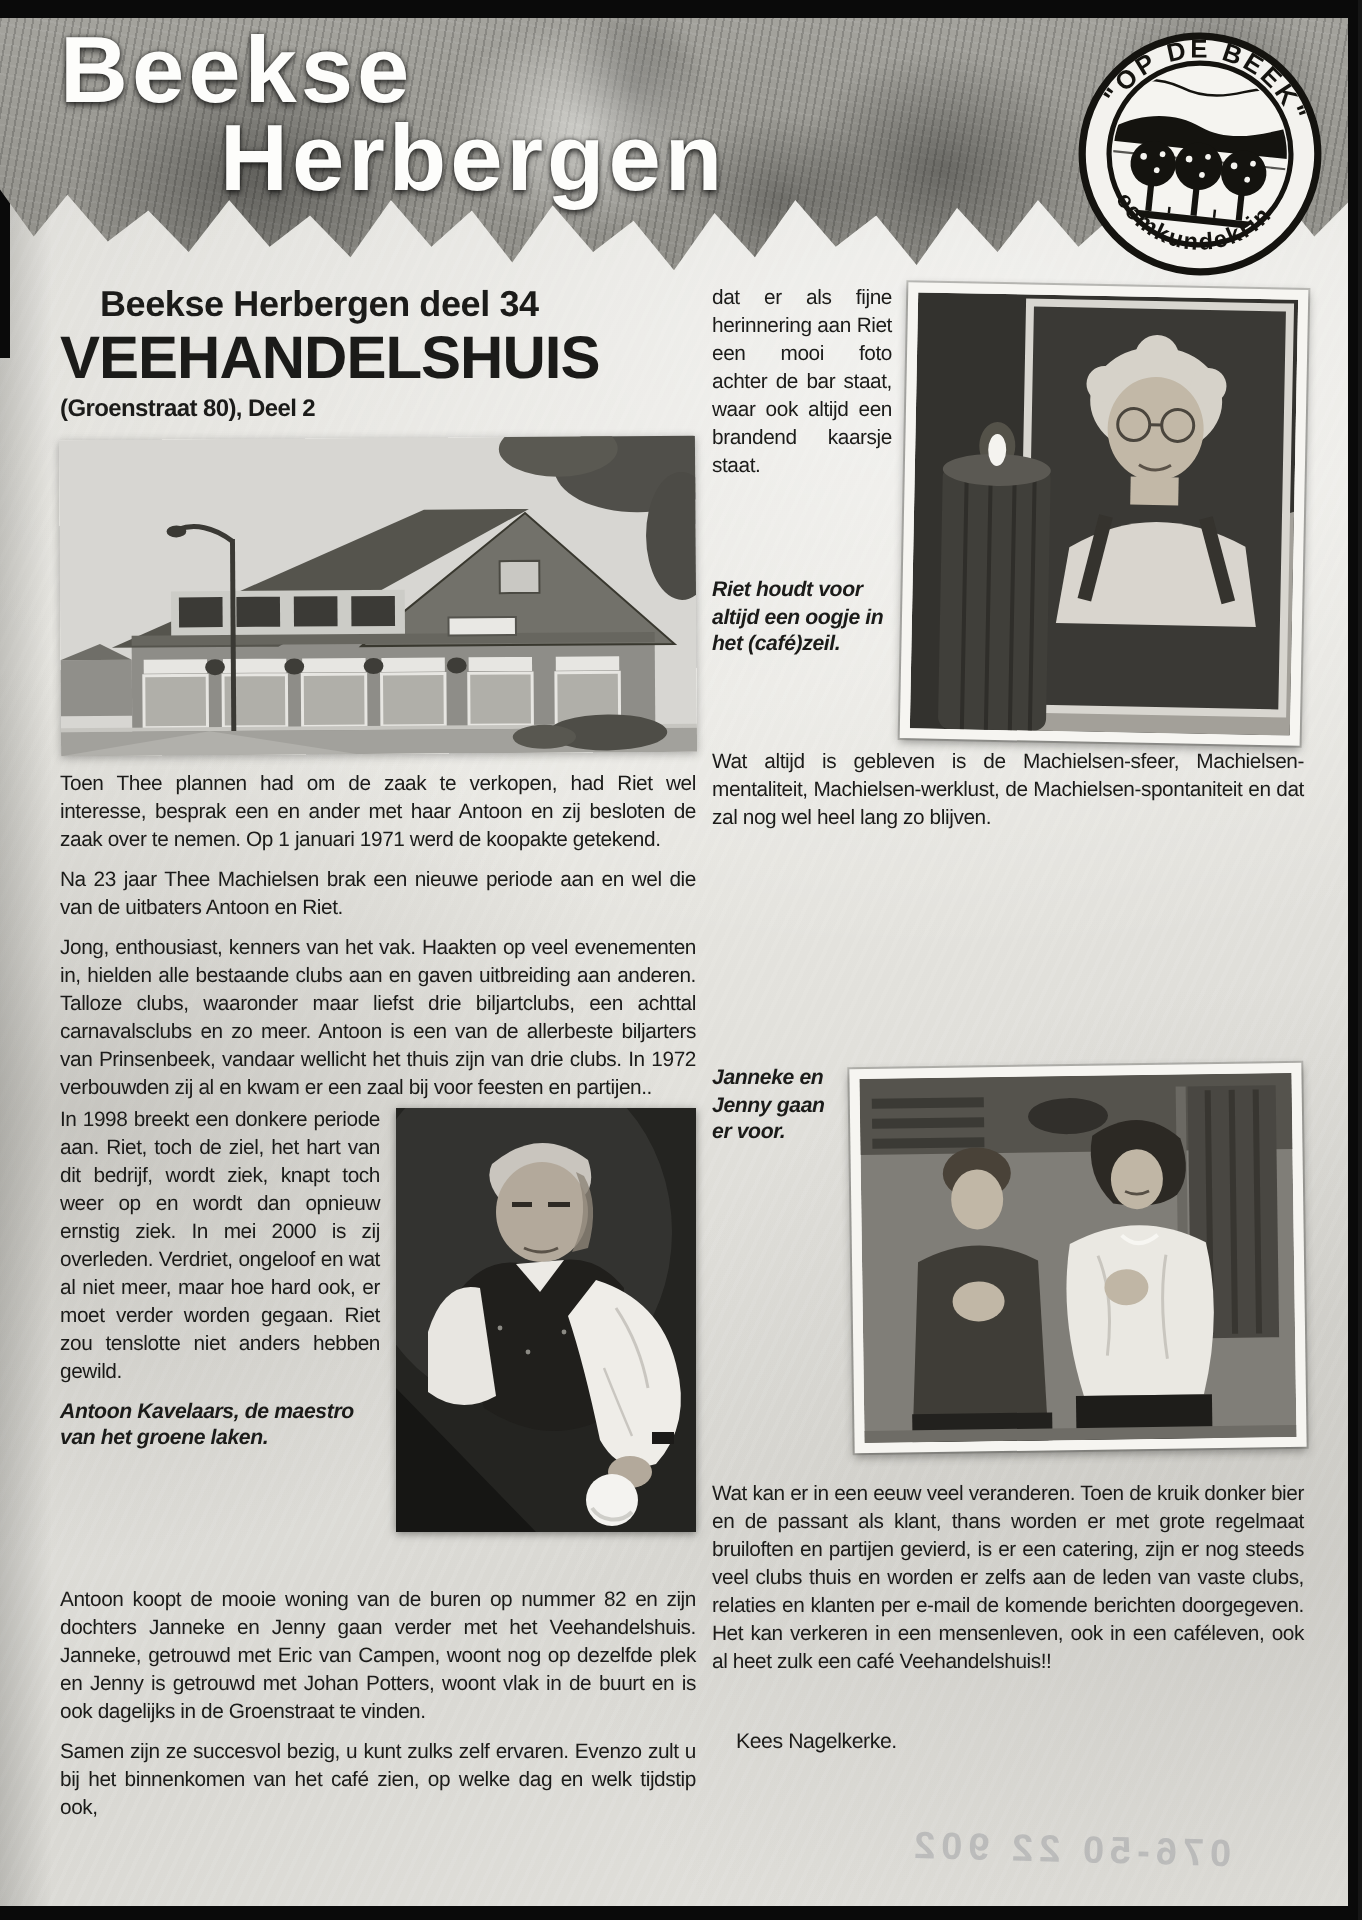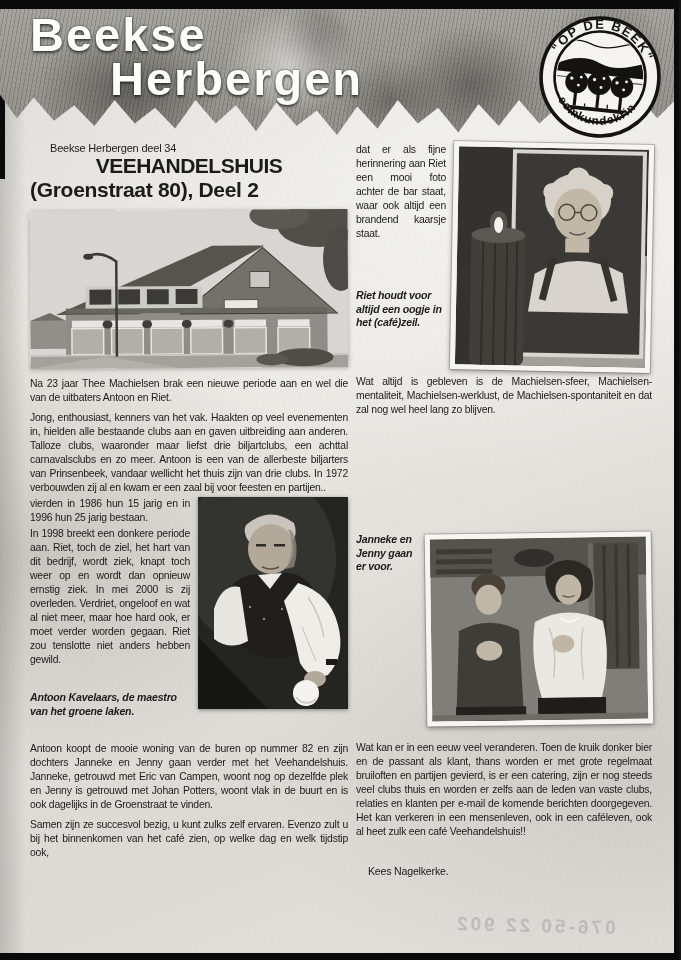--- a/index.html
+++ b/index.html
@@ -35,38 +35,38 @@
     position:absolute;left:30px;top:4px;color:#fdfdfb;font-weight:bold;font-size:47px;line-height:.94;
     letter-spacing:2px;text-shadow:0 2px 3px rgba(0,0,0,.55),0 0 2px rgba(40,40,38,.9);
   }
   .header-title .l2{display:block;padding-left:80px;}
   
   .logo{position:absolute;top:6px;right:12px;width:124px;height:124px;transform:rotate(6deg);}
   
   .content{position:absolute;top:131px;left:30px;right:22px;bottom:8px;display:flex;gap:8px;}
   .col-left{width:318px;flex:none;}
   .col-right{flex:1;min-width:0;padding-top:3px;}
-  .kicker{font-size:11px;font-weight:normal;margin:2px 0 1px 20px;letter-spacing:-.2px;}
-  .title{font-size:21px;font-weight:bold;margin:0;letter-spacing:-.5px;line-height:1.05;text-align:center;}
-  .subtitle{font-size:21px;font-weight:bold;margin:1px 0 8px;letter-spacing:-.3px;}
+  .kicker{font-size:18px;font-weight:bold;margin:2px 0 1px 20px;letter-spacing:-.2px;}
+  .title{font-size:30px;font-weight:bold;margin:0;letter-spacing:-.5px;line-height:1.05;}
+  .subtitle{font-size:12px;font-weight:bold;margin:1px 0 8px;letter-spacing:-.3px;}
   p.body{font-size:10.4px;line-height:14px;letter-spacing:-.2px;text-align:justify;margin:0 0 6px;}
   p.tight{margin-bottom:2px;}
   .caption{font-size:10.6px;line-height:13.5px;letter-spacing:-.2px;font-style:italic;font-weight:600;text-align:left;margin:0;}
   .clear{clear:both;}
   
   .fig{display:block;}
   .fig-building{margin:2px 0 9px;transform:rotate(-.4deg);box-shadow:0 1px 4px rgba(50,50,48,.35);line-height:0;}
   .photo-frame{background:#f6f5f1;padding:5px;box-shadow:0 2px 5px rgba(40,40,38,.45),0 0 0 1px rgba(120,120,115,.4);line-height:0;}
   .float-right{float:right;}
   .fig-billiards{float:right;margin:0 0 4px 8px;box-shadow:0 1px 4px rgba(40,40,38,.5);line-height:0;}
   .fig-riet{margin:0 0 4px 6px;transform:rotate(1.1deg);}
   .fig-jj{margin:0 0 6px 6px;transform:rotate(-.8deg);}
   .cap-riet{margin-top:48px;}
   .cap-jj{margin-top:116px;}
-  .cap-billiards{margin-top:24px;}
+  .cap-billiards{margin-top:6px;}
   .signature{font-size:10.6px;letter-spacing:-.2px;margin-top:26px;margin-left:12px;}
   
   .bleed{
     position:absolute;bottom:16px;right:58px;transform:scaleX(-1) rotate(-1.5deg);
     font-size:19px;font-weight:bold;letter-spacing:3px;color:rgba(108,112,122,.28);
   }
 </style>
 </head>
 <body>
 
@@ -195,20 +195,21 @@
           <g>
             <rect x="86" y="50" width="2.5" height="96" fill="#3a3934"></rect>
             <path d="M87,51 C 78,44 68,42 60,45" fill="none" stroke="#3a3934" stroke-width="2.5"></path>
             <ellipse cx="59" cy="46" rx="5" ry="3" fill="#3a3934"></ellipse>
           </g>
           <ellipse cx="276" cy="148" rx="30" ry="9" fill="#4e4d47"></ellipse>
           <ellipse cx="244" cy="150" rx="16" ry="6" fill="#585750"></ellipse>
         </svg>
       </div>
 
+      <p class="body">Toen Thee plannen had om de zaak te verkopen, had Riet wel interesse, besprak een en ander met haar Antoon en zij besloten de zaak over te nemen. Op 1 januari 1971 werd de koopakte getekend.</p>
       <p class="body">Na 23 jaar Thee Machielsen brak een nieuwe periode aan en wel die van de uitbaters Antoon en Riet.</p>
       <p class="body tight">Jong, enthousiast, kenners van het vak. Haakten op veel evenementen in, hielden alle bestaande clubs aan en gaven uitbreiding aan anderen. Talloze clubs, waaronder maar liefst drie biljartclubs, een achttal carnavalsclubs en zo meer. Antoon is een van de allerbeste biljarters van Prinsenbeek, vandaar wellicht het thuis zijn van drie clubs. In 1972 verbouwden zij al en kwam er een zaal bij voor feesten en partijen..</p>
 
       <div>
 
         <div class="fig fig-billiards">
           <svg viewBox="0 0 150 212" width="150" height="212">
             <rect width="150" height="212" fill="#242421"></rect>
             <ellipse cx="60" cy="62" rx="78" ry="88" fill="#3b3b37" opacity=".7"></ellipse>
             <polygon points="0,140 70,212 0,212" fill="#161614"></polygon>
@@ -226,21 +227,20 @@
             <path d="M104,130 Q112,150 118,164" fill="none" stroke="#c9c6c0" stroke-width="1.2"></path>
             <ellipse cx="117" cy="182" rx="11" ry="8" fill="#b3a99b"></ellipse>
             <rect x="128" y="162" width="11" height="6" fill="#1b1a18"></rect>
             <circle cx="108" cy="196" r="13" fill="#f4f3f0"></circle>
             <path d="M98,200 A 13 13 0 0 0 118,202" fill="none" stroke="#cfcec9" stroke-width="2"></path>
             <circle cx="52" cy="110" r="1.2" fill="#8b8a84"></circle>
               <circle cx="66" cy="122" r="1.2" fill="#8b8a84"></circle>
               <circle cx="84" cy="112" r="1.2" fill="#8b8a84"></circle>
           </svg>
         </div>
-        <p class="body tight">vierden in 1986 hun 15 jarig en in 1996 hun 25 jarig bestaan.</p>
         <p class="body">In 1998 breekt een donkere periode aan. Riet, toch de ziel, het hart van dit bedrijf, wordt ziek, knapt toch weer op en wordt dan opnieuw ernstig ziek. In mei 2000 is zij overleden. Verdriet, ongeloof en wat al niet meer, maar hoe hard ook, er moet verder worden gegaan. Riet zou tenslotte niet anders hebben gewild.</p>
         <p class="caption cap-billiards">Antoon Kavelaars, de maestro van het groene laken.</p>
         <div class="clear"></div>
       </div>
 
       <p class="body" style="margin-top:24px">Antoon koopt de mooie woning van de buren op nummer 82 en zijn dochters Janneke en Jenny gaan verder met het Veehandelshuis. Janneke, getrouwd met Eric van Campen, woont nog op dezelfde plek en Jenny is getrouwd met Johan Potters, woont vlak in de buurt en is ook dagelijks in de Groenstraat te vinden.</p>
       <p class="body" style="margin-top:4px">Samen zijn ze succesvol bezig, u kunt zulks zelf ervaren. Evenzo zult u bij het binnenkomen van het café zien, op welke dag en welk tijdstip ook,</p>
     </div>
 
     <div class="col-right">

